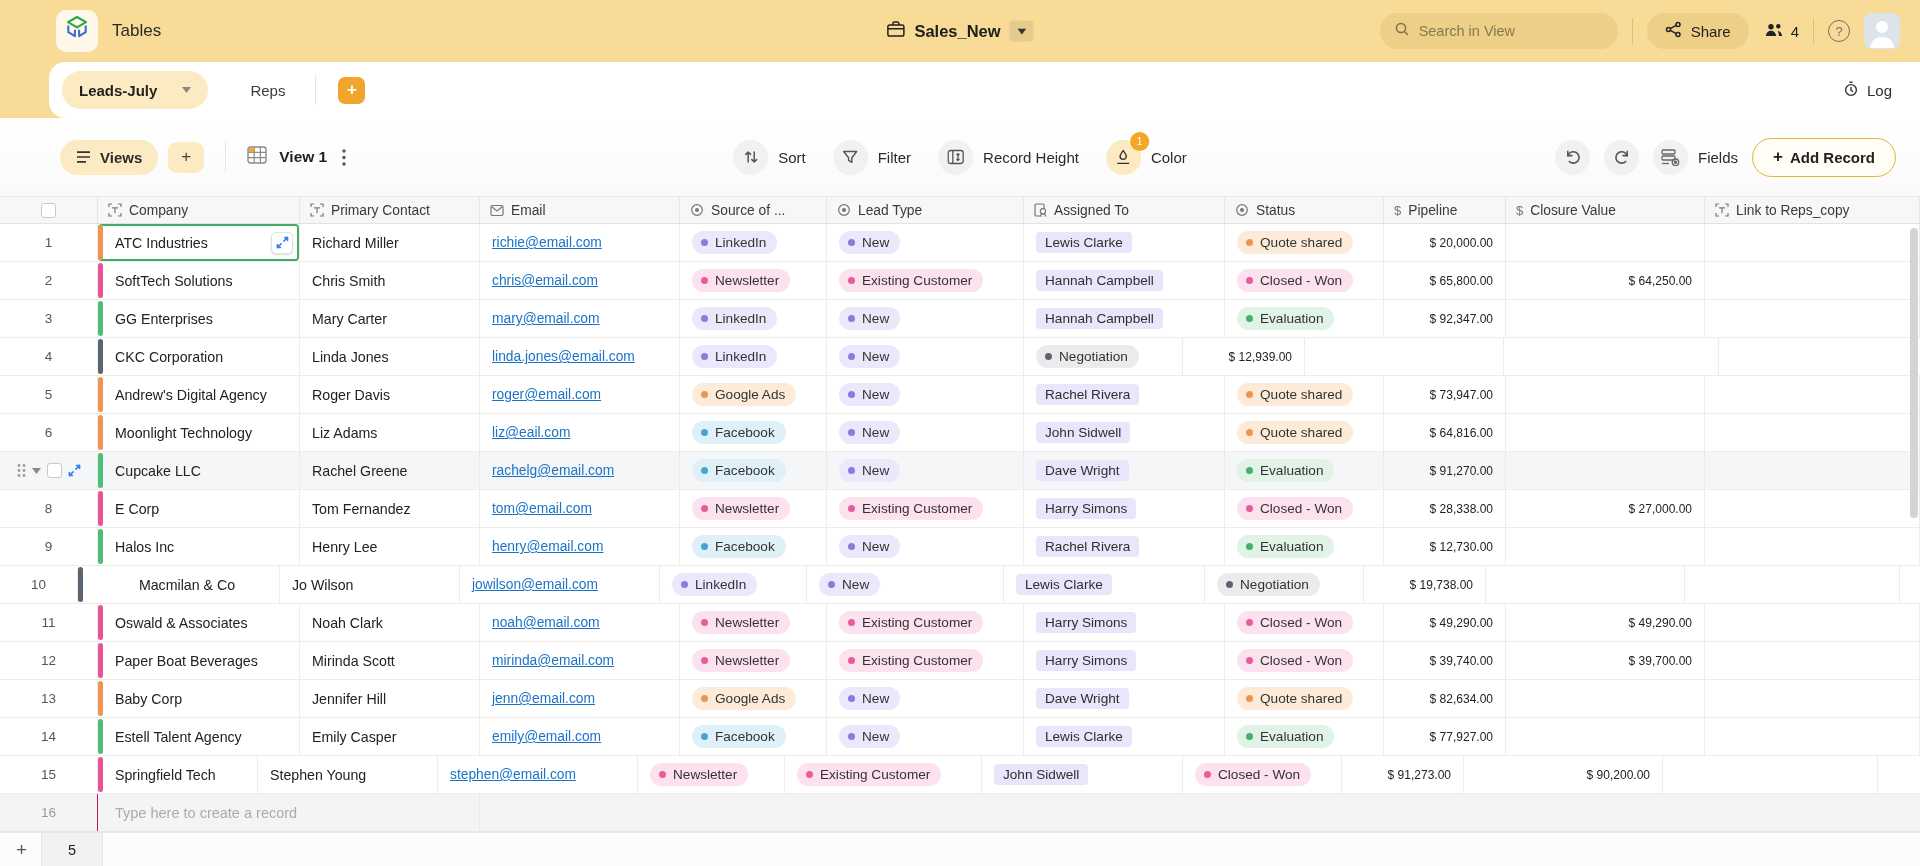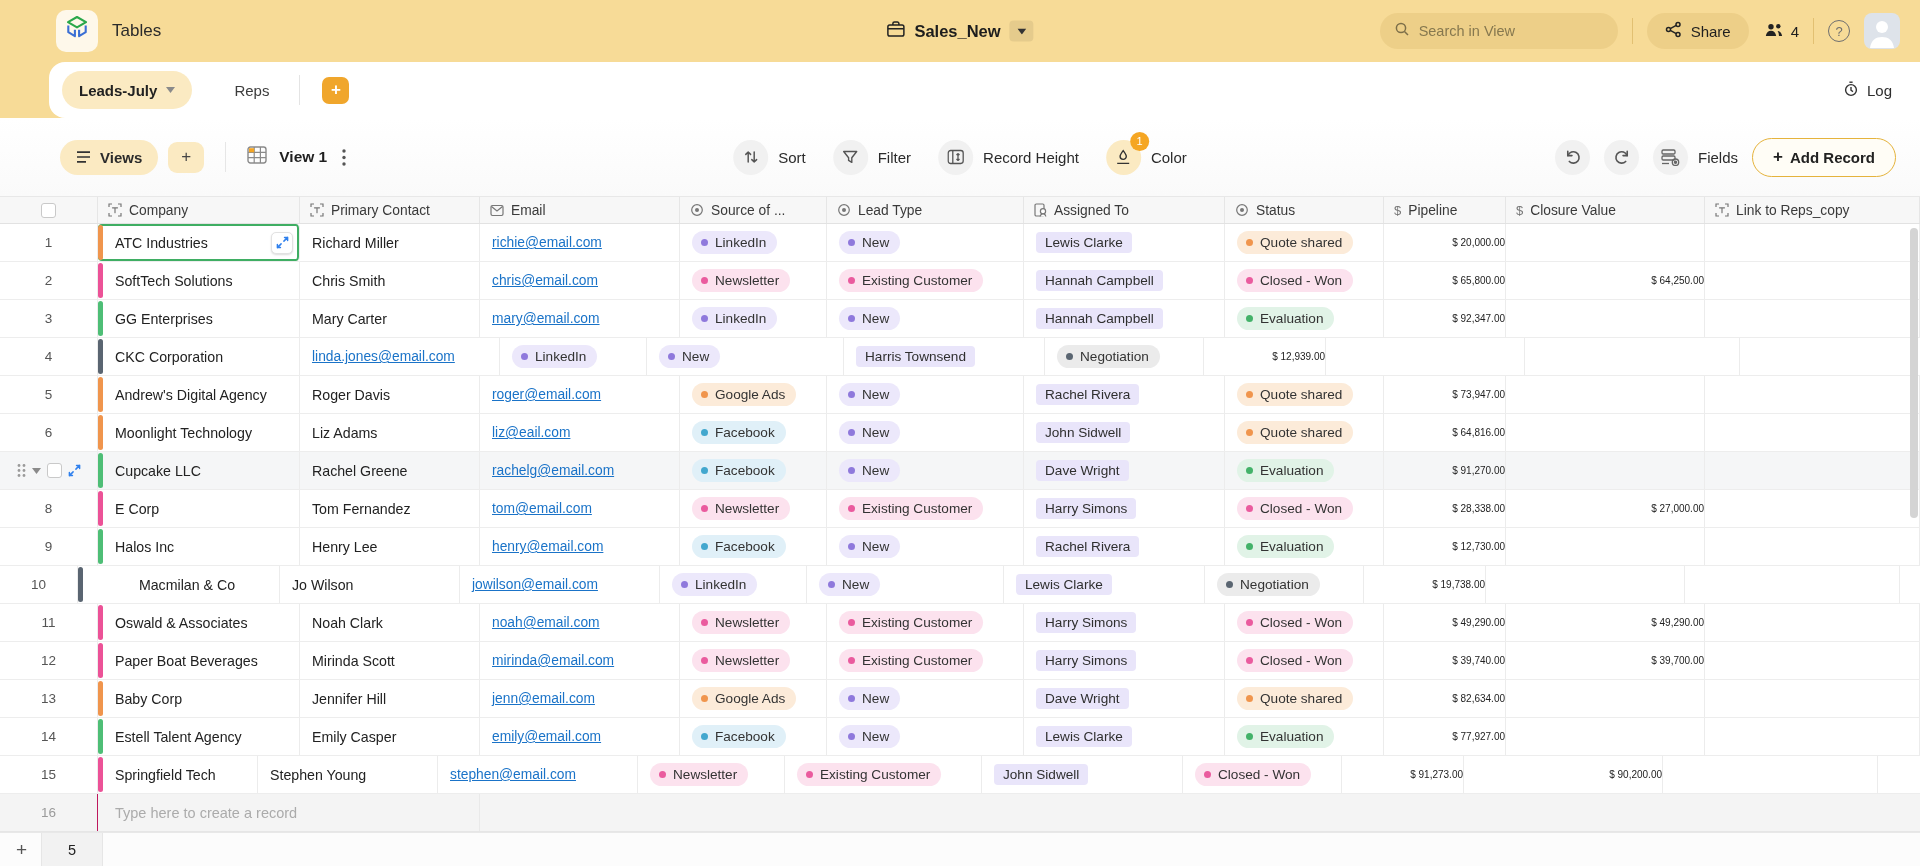--- a/index.html
+++ b/index.html
@@ -17,21 +17,21 @@
   .search-ph { color:#86784f; font-size:14.5px; }
   .tb-divider { width:1px; height:26px; background:#E2C072; }
   .share-pill { height:36px; background:#EDCF88; border-radius:18px; display:flex; align-items:center; gap:9px; padding:0 18px; font-size:15px; color:#1f1f1f; font-weight:500; }
   .collab { display:flex; align-items:center; gap:6px; color:#1f1f1f; font-size:15px; }
   .help-circle { width:22px; height:22px; border:1.6px solid #6f6f6f; border-radius:50%; color:#6f6f6f; font-size:13px; display:flex; align-items:center; justify-content:center; }
   .avatar { width:36px; height:36px; border-radius:8px; overflow:hidden; }
 
   
   .strip-row { height:56px; background:#F7DB97; }
   .strip { margin-left:49px; height:56px; background:#fff; border-radius:16px 0 0 16px; display:flex; align-items:center; position:relative; }
-  .tab-active { margin-left:13px; height:38px; background:#FBEAC2; border-radius:19px; display:flex; align-items:center; gap:9px; padding:0 17px; font-size:15px; font-weight:600; color:#222; }
+  .tab-active { margin-left:13px; height:38px; background:#FBEAC2; border-radius:19px; display:flex; align-items:center; gap:25px; padding:0 17px; font-size:15px; font-weight:600; color:#222; }
   .tab-plain { margin-left:42px; font-size:15px; color:#3c3c3c; }
   .strip-div { width:1px; height:30px; background:#E4E4E4; margin:0 22px 0 30px; }
   .add-tab { width:27px; height:27px; background:#F0A62C; border-radius:7px; color:#fff; font-size:17px; display:flex; align-items:center; justify-content:center; font-weight:600; }
   .log-btn { position:absolute; right:28px; display:flex; align-items:center; gap:8px; color:#2e2e2e; font-size:15px; }
 
   
   .toolbar { height:78px; background:linear-gradient(#ffffff,#FAFAFA); display:flex; align-items:center; position:relative; }
   .left-tools { margin-left:60px; display:flex; align-items:center; }
   .views-btn { height:35px; background:#FBEAC2; border-radius:18px; display:flex; align-items:center; gap:9px; padding:0 16px; font-size:15px; font-weight:600; color:#2b2b2b; }
   .add-view { width:36px; height:31px; background:#FBEAC2; border-radius:9px; margin-left:10px; display:flex; align-items:center; justify-content:center; font-size:17px; color:#444; }
@@ -57,21 +57,21 @@
   .cell { border-right:1px solid #ECECEC; display:flex; align-items:center; padding-left:12px; font-size:14.2px; color:#222; overflow:hidden; white-space:nowrap; }
   .numcell { justify-content:center; padding-left:0; color:#555; font-size:13.5px; gap:6px; }
   .companycell { position:relative; padding-left:17px; }
   .rowbar { position:absolute; left:0; top:1px; bottom:1px; width:5px; border-radius:3px; }
   .selectedcell { box-shadow:inset 0 0 0 2px #3FAE63; border-radius:4px; }
   .expand-btn { position:absolute; right:6px; top:50%; transform:translateY(-50%); width:22px; height:22px; background:#fff; border:1px solid #E2E2E2; border-radius:5px; box-shadow:0 1px 2px rgba(0,0,0,.14); display:flex; align-items:center; justify-content:center; }
   .email-link { color:#1A73C8; text-decoration:underline; font-size:13.8px; cursor:pointer; }
   .pill { display:inline-flex; align-items:center; gap:7px; border-radius:12px; padding:4px 11px 4px 9px; font-size:13.6px; color:#333; }
   .dot { width:7px; height:7px; border-radius:50%; flex:none; }
   .apill { background:#E9E5FA; border-radius:4px; padding:3px 9px; font-size:13.6px; color:#2f2f2f; }
-  .money { justify-content:flex-end; padding-right:0; padding-left:0; font-size:10px; }
+  .money { justify-content:flex-end; padding-right:12px; padding-left:0; font-size:12px; }
   .ghost-row { display:flex; height:38px; background:#F4F4F4; border-bottom:1px solid #E6E6E6; }
   .ghost-num { display:flex; align-items:center; justify-content:center; color:#9a9a9a; font-size:13.5px; border-right:1px solid #be185d; }
   .ghost-ph { display:flex; align-items:center; padding-left:17px; color:#ABABAB; font-size:14.5px; border-right:1px solid #E9E9E9; }
   .vscroll { position:absolute; right:2px; top:32px; width:8px; height:290px; background:#D4D4D4; border-radius:4px; }
 
   
   .footer { height:34px; background:#FCFCFC; border-top:1px solid #E8E8E8; display:flex; align-items:stretch; }
   .footer-add { display:flex; align-items:center; margin-left:16px; font-size:19px; color:#555; }
   .footer-count { margin-left:14px; width:62px; background:#F2F2F2; border-left:1px solid #E6E6E6; border-right:1px solid #E6E6E6; display:flex; align-items:center; justify-content:center; font-size:14.5px; color:#222; }
 </style>
@@ -474,37 +474,35 @@
       <div class="cell money" style="width: 122px;">$ 92,347.00</div>
       <div class="cell money" style="width: 199px;"></div>
       <div class="cell" style="width: 215px;"></div>
     </div>
     <div class="trow">
       <div class="cell numcell" style="width: 98px;">4</div>
       <div class="cell companycell" style="width: 202px;">
         <div class="rowbar" style="background: rgb(90, 101, 113);"></div>
         <div>CKC Corporation</div>
       </div>
+      <div class="cell" style="width: 180px;">Linda Jones</div>
       <div class="cell" style="width: 200px;">
         <div class="email-link">linda.jones@email.com</div>
       </div>
       <div class="cell" style="width: 147px;">
         <div class="pill" style="background: rgb(236, 232, 251);">
           <div class="dot" style="background: rgb(143, 121, 220);"></div>
           <div>LinkedIn</div>
         </div>
       </div>
       <div class="cell" style="width: 197px;">
         <div class="pill" style="background: rgb(236, 232, 251);">
           <div class="dot" style="background: rgb(143, 121, 220);"></div>
           <div>New</div>
         </div>
-      </div>
-      <div class="cell" style="width: 201px;">
-        <div class="apill">Harris Townsend</div>
       </div>
       <div class="cell" style="width: 159px;">
         <div class="pill" style="background: rgb(235, 235, 235);">
           <div class="dot" style="background: rgb(90, 101, 113);"></div>
           <div>Negotiation</div>
         </div>
       </div>
       <div class="cell money" style="width: 122px;">$ 12,939.00</div>
       <div class="cell money" style="width: 199px;"></div>
       <div class="cell" style="width: 215px;"></div>

